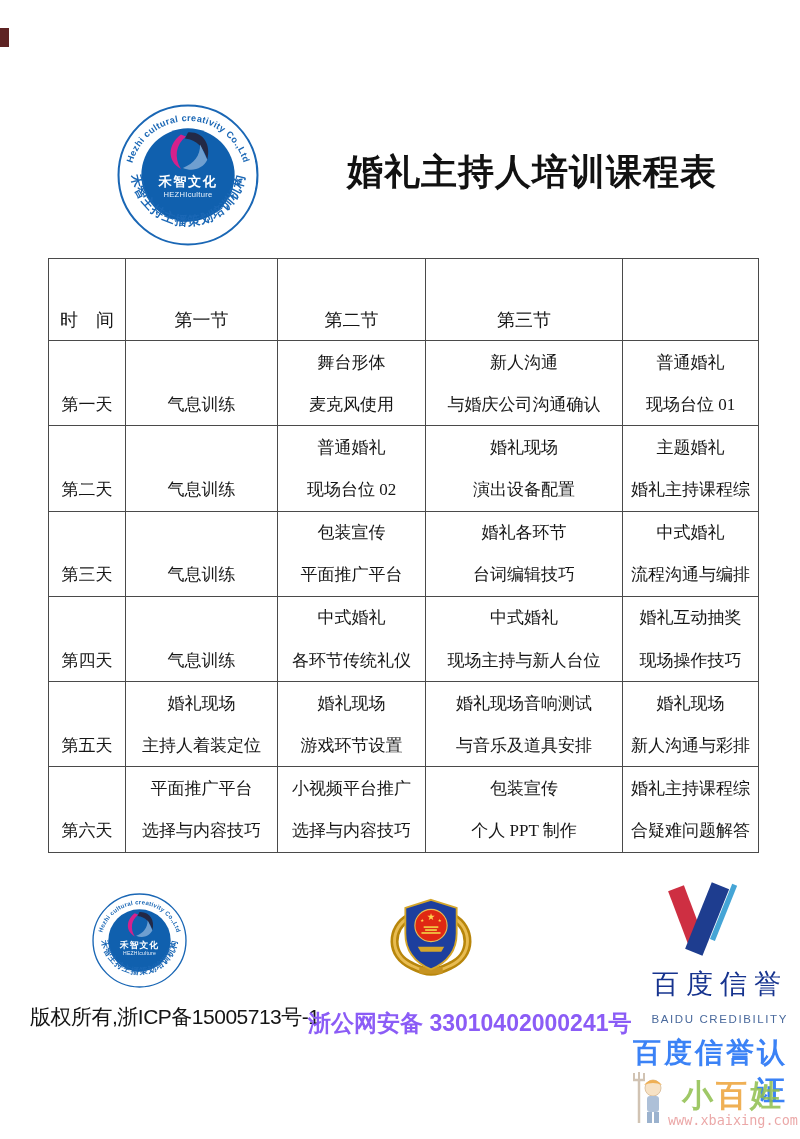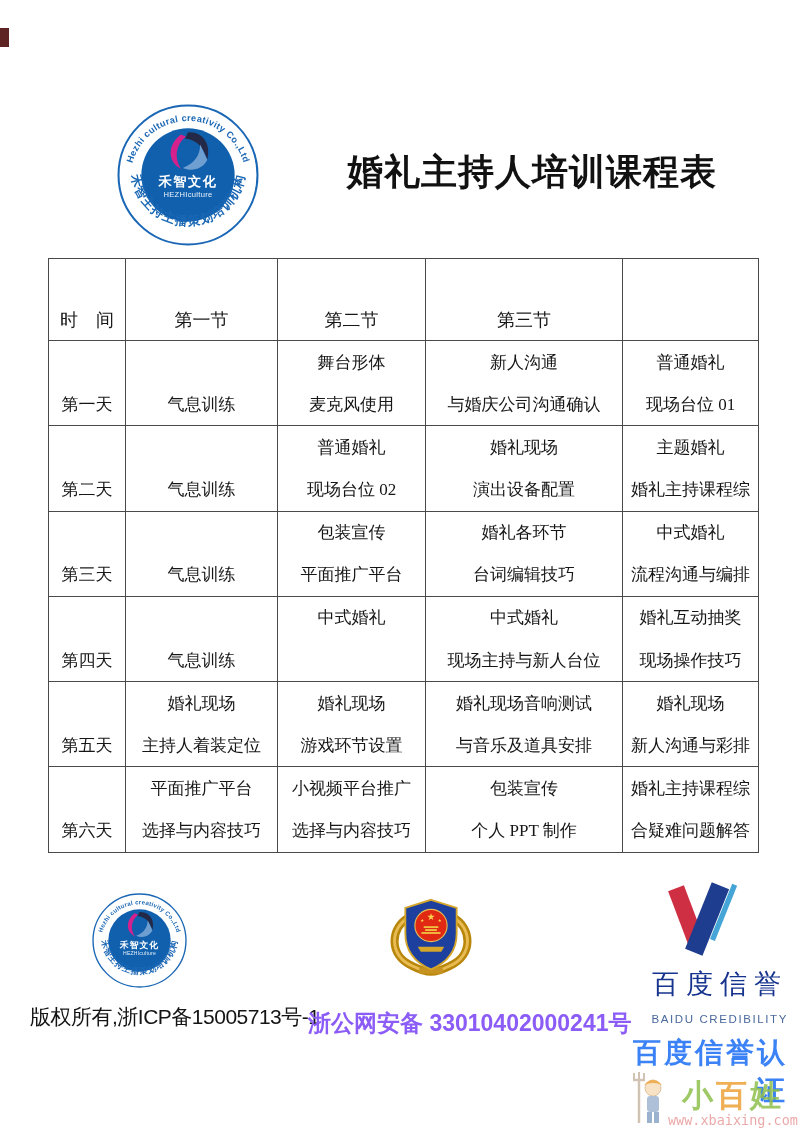--- a/index.html
+++ b/index.html
@@ -172,20 +172,21 @@
     <div class="cell day-cell">
       <div class="half"></div>
       <div class="half">第四天</div>
     </div>
     <div class="cell course-cell">
       <div class="half"></div>
       <div class="half">气息训练</div>
     </div>
     <div class="cell course-cell">
       <div class="half">中式婚礼</div>
+      <div class="half">各环节传统礼仪</div>
     </div>
     <div class="cell course-cell">
       <div class="half">中式婚礼</div>
       <div class="half">现场主持与新人台位</div>
     </div>
     <div class="cell course-cell">
       <div class="half">婚礼互动抽奖</div>
       <div class="half">现场操作技巧</div>
     </div>
     <div class="cell day-cell">

